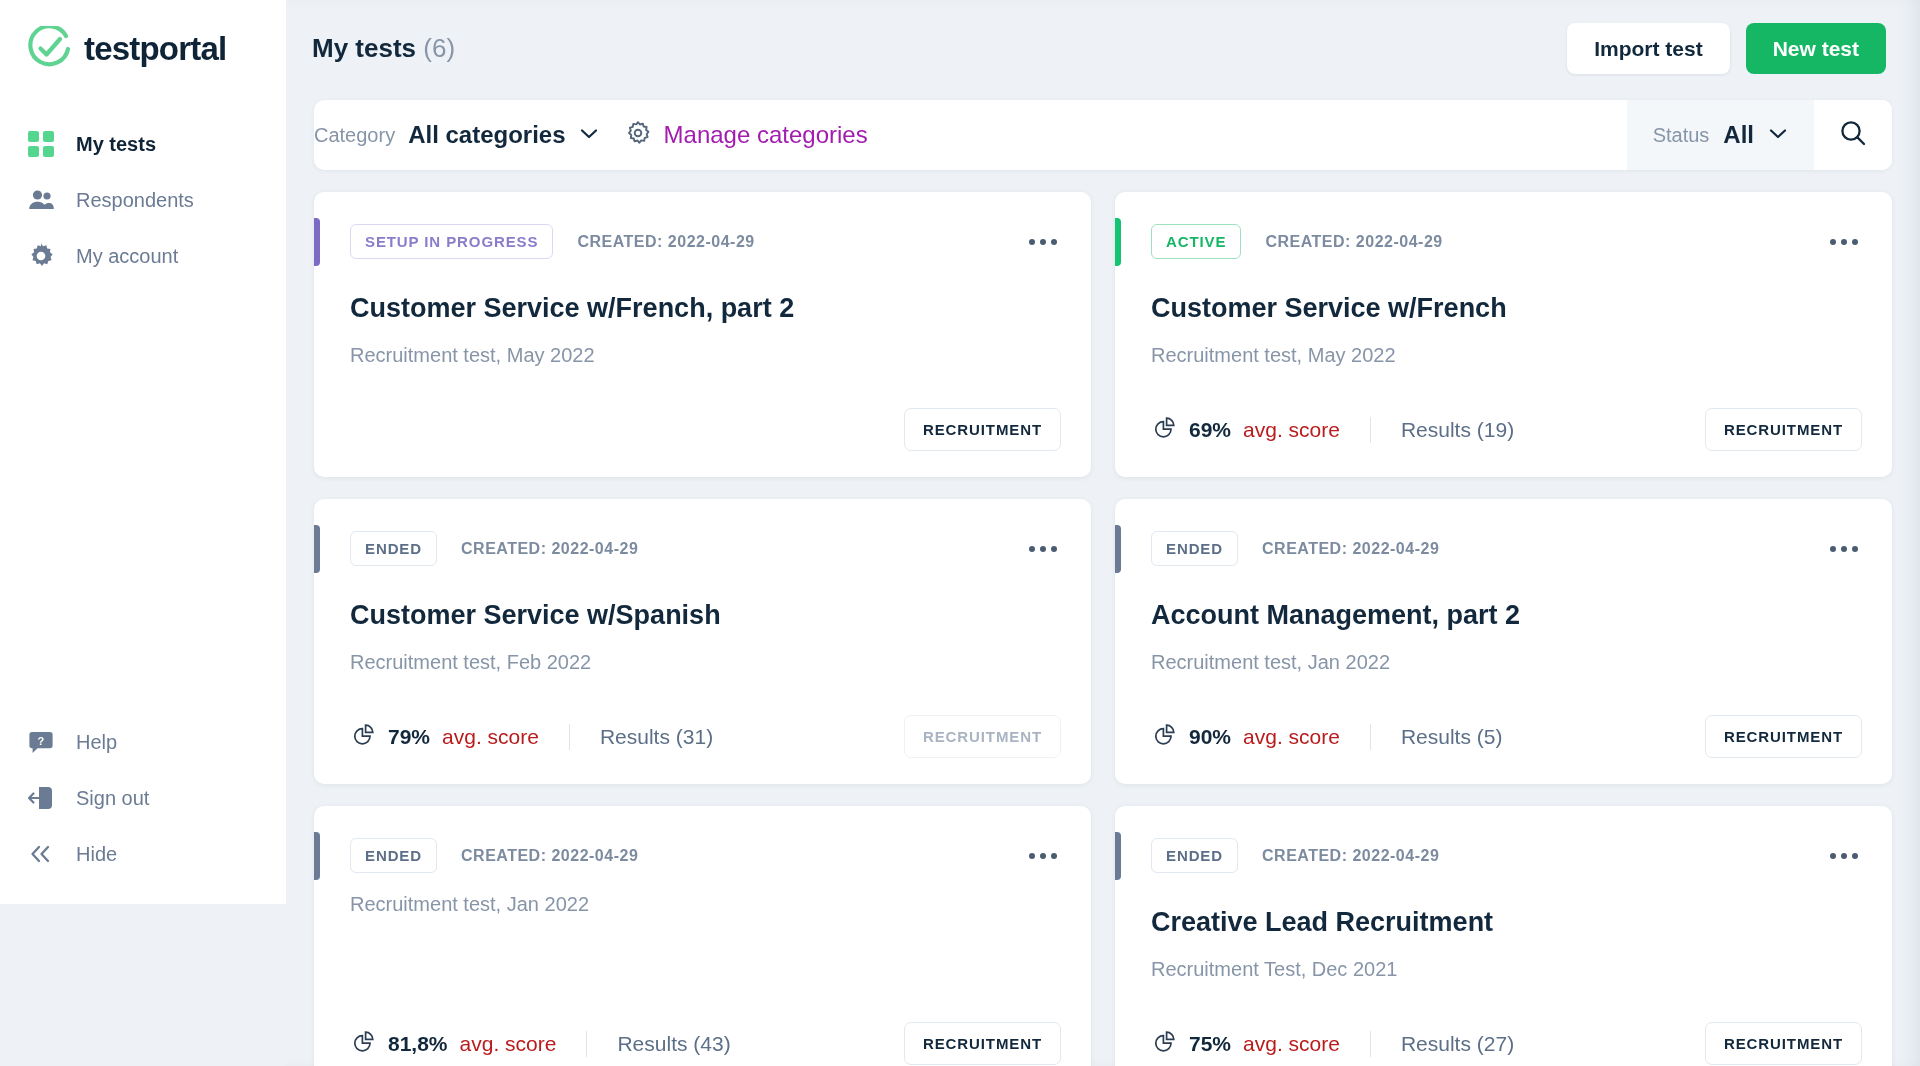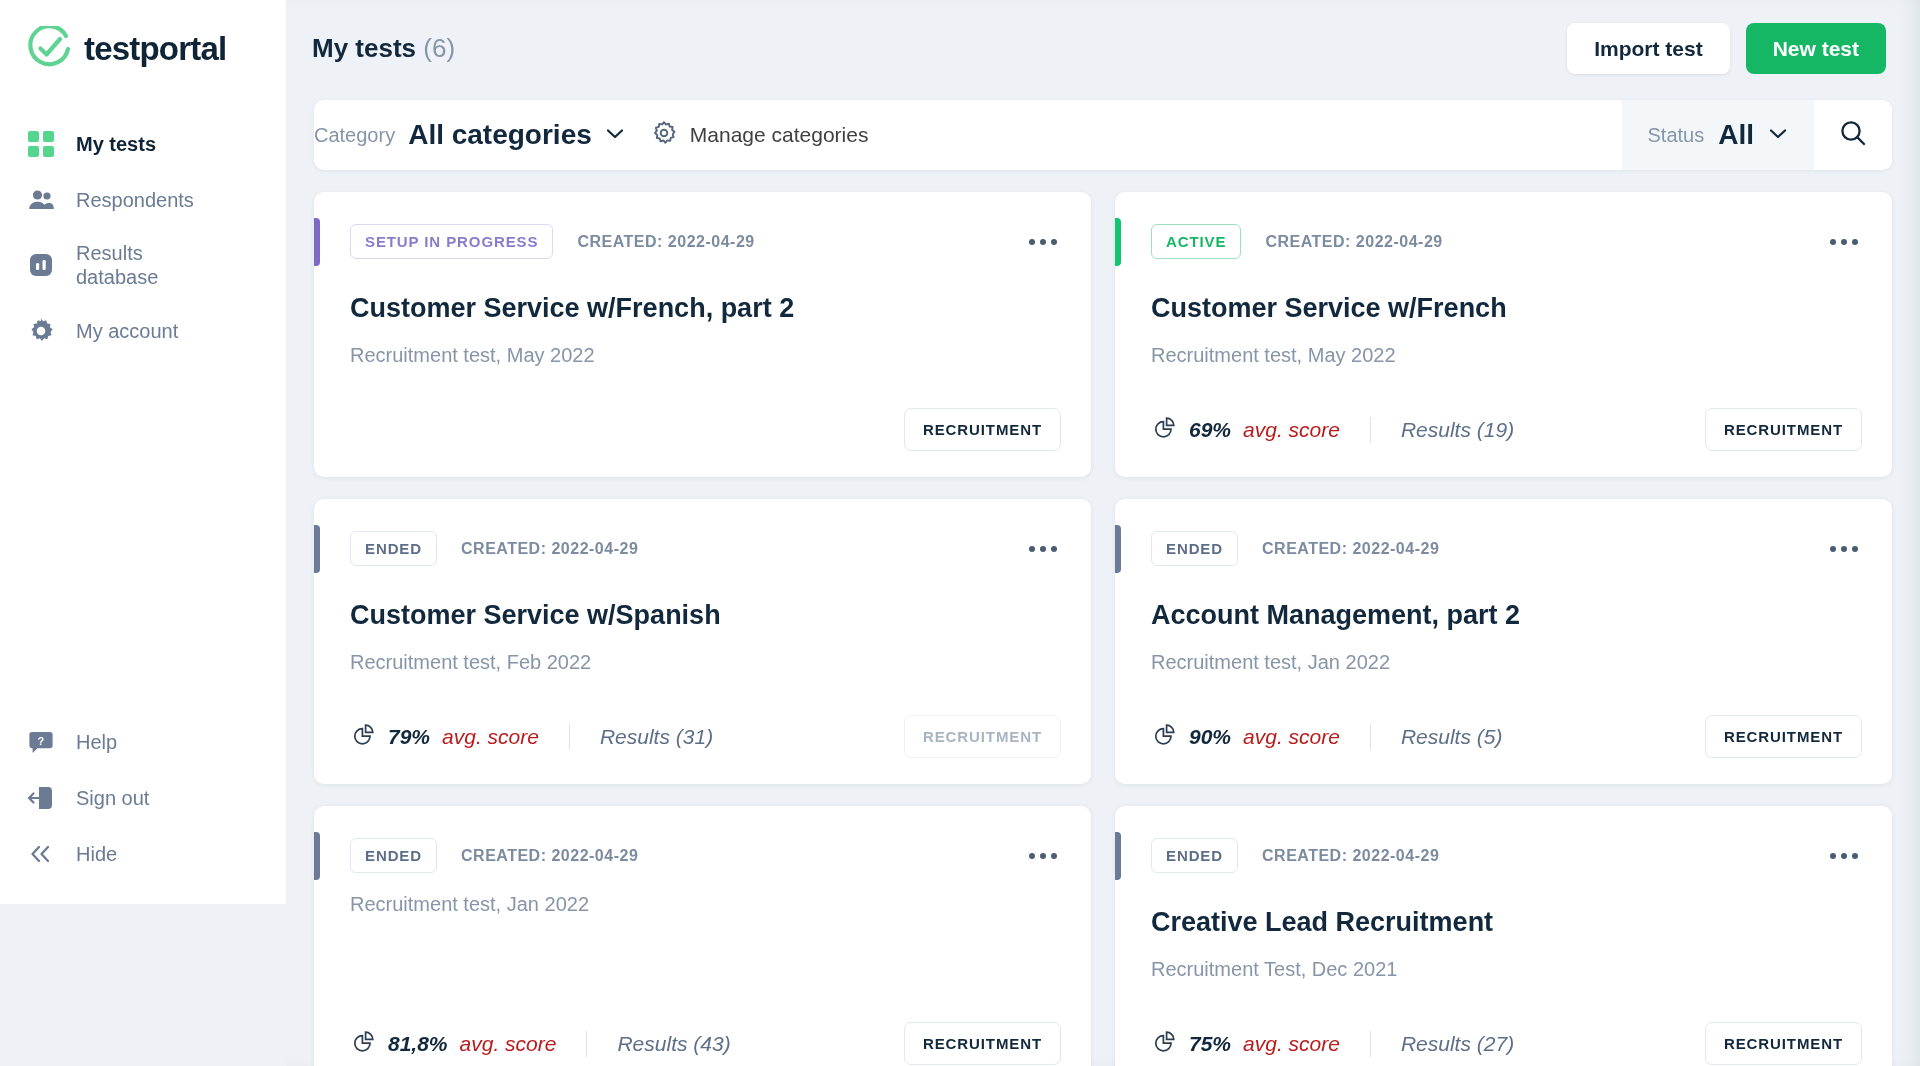--- a/index.html
+++ b/index.html
@@ -66,24 +66,24 @@
   .filterbar {
     margin: 0 28px 0 28px;
     height: 70px; min-height: 70px;
     background: #ffffff; border-radius: 10px;
     display: flex; align-items: stretch;
     box-shadow: 0 1px 4px rgba(30,50,80,0.07);
     overflow: hidden;
   }
   .filter-left { flex: 1; display: flex; align-items: center; gap: 26px; }
   .f-label { font-size: 20px; color: #8795a8; }
-  .f-value { font-size: 28px; color: #12283c; font-weight: 700; }
+  .f-value { font-size: 24px; color: #12283c; font-weight: 700; }
   .f-group { display: flex; align-items: center; gap: 13px; cursor: pointer; }
   .manage { display: flex; align-items: center; gap: 13px; cursor: pointer; }
-  .manage-label { font-size: 21px; color: #404040; text-align: center; }
+  .manage-label { font-size: 24px; color: #a21caf; text-align: center; }
   .status-zone {
     background: #f4f7fa; display: flex; align-items: center; gap: 14px;
     padding: 0 26px; cursor: pointer;
   }
   .search-btn {
     width: 78px; background: #ffffff;
     display: flex; align-items: center; justify-content: center; cursor: pointer;
   }
 
   
@@ -117,21 +117,21 @@
   .badge.active { color: #15b765; border-color: #9ce2bf; background: #fff; }
   .badge.ended { color: #5d6f88; border-color: #e2e8ef; background: #fff; }
   .created { font-size: 16px; font-weight: 700; letter-spacing: 0.5px; color: #7c8b9f; white-space: nowrap; }
   .dots { display: flex; gap: 5px; padding: 8px 4px; cursor: pointer; }
   .dots i { width: 6px; height: 6px; border-radius: 50%; background: #4a5c72; display: block; }
 
   .card-title { font-size: 27px; font-weight: 700; color: #12283c; margin-top: 33px; line-height: 1.2; }
   .card-sub { font-size: 20px; color: #8795a8; margin-top: 20px; }
 
   .card-foot { margin-top: auto; display: flex; align-items: center; justify-content: space-between; }
-  .stats { display: flex; align-items: center; gap: 30px; font-style: italic; }
+  .stats { display: flex; align-items: center; gap: 30px; }
   .score { display: flex; align-items: center; gap: 12px; }
   .score-val { font-size: 21px; font-weight: 700; color: #12283c; }
   .score-lbl { font-size: 21px; color: #b91c1c; }
   .vdiv { width: 1px; height: 26px; background: #dde4ec; }
   .results { font-size: 21px; color: #5d6f88; }
   .tag {
     font-size: 15px; font-weight: 700; letter-spacing: 0.9px;
     color: #12283c; border: 1px solid #e2e8ef; border-radius: 7px;
     padding: 13px 18px; line-height: 1; background: #fff; white-space: nowrap;
   }
@@ -172,30 +172,20 @@
           <svg width="28" height="28" viewBox="0 0 28 28" fill="#6a7b93">
             <circle cx="10.5" cy="9" r="4.6"></circle>
             <path d="M2.2 23c0-4.6 3.7-7.2 8.3-7.2s8.3 2.6 8.3 7.2z"></path>
             <circle cx="20" cy="10" r="3.6"></circle>
             <path d="M16 23c0-3.6 2.4-5.9 5.9-5.9 2.9 0 4.9 1.8 4.9 5.9z"></path>
           </svg>
         </span>
         <span class="nav-label">Respondents</span>
       </div>
 
-      <div class="nav-item">
-        <span class="nav-icon">
-          <svg width="28" height="28" viewBox="0 0 28 28">
-            <rect x="3" y="3" width="22" height="22" rx="6" fill="#6a7b93"></rect>
-            <rect x="9" y="12" width="3.2" height="7" rx="1.3" fill="#ffffff"></rect>
-            <rect x="15.5" y="9" width="3.2" height="10" rx="1.3" fill="#ffffff"></rect>
-          </svg>
-        </span>
-        <span class="nav-label" style="max-width:120px">Results database</span>
-      </div>
 
       <div class="nav-item">
         <span class="nav-icon">
           <svg width="28" height="28" viewBox="0 0 28 28" fill="#6a7b93">
             <path d="M14 1.6l2.1 2.6 3.2-1 .9 3.2 3.3.6-.6 3.3 2.7 2-2 2.7.9 3.2-3.2.9-1 3.2-3.2-1-2.1 2.6-2.1-2.6-3.2 1-1-3.2-3.2-.9.9-3.2-2-2.7 2.7-2-.6-3.3 3.3-.6.9-3.2 3.2 1z"></path>
             <circle cx="14" cy="14" r="4.3" fill="#ffffff"></circle>
           </svg>
         </span>
         <span class="nav-label">My account</span>
       </div>

